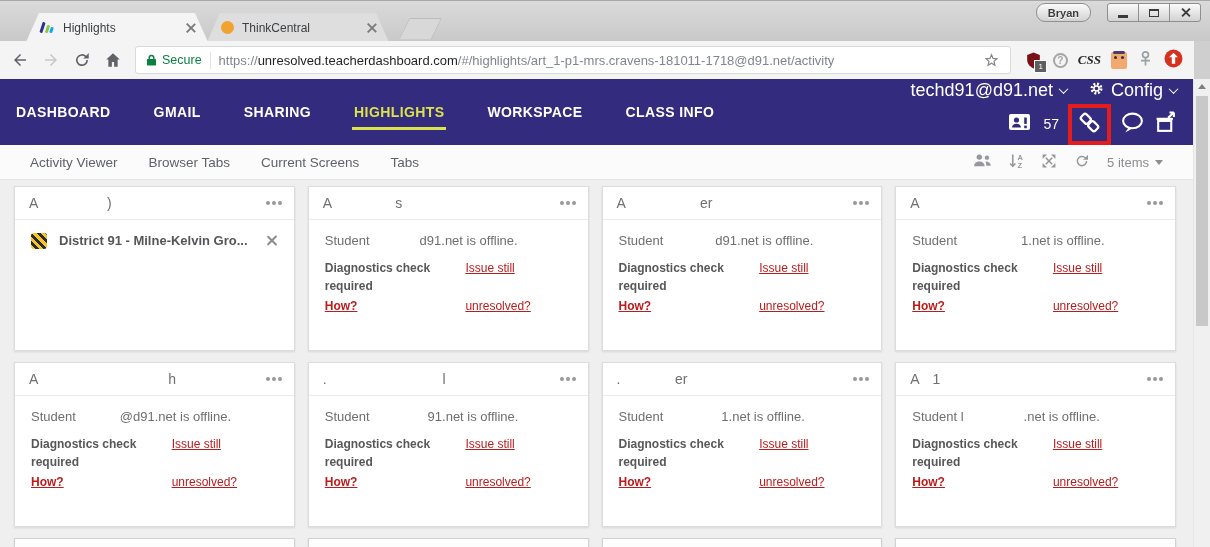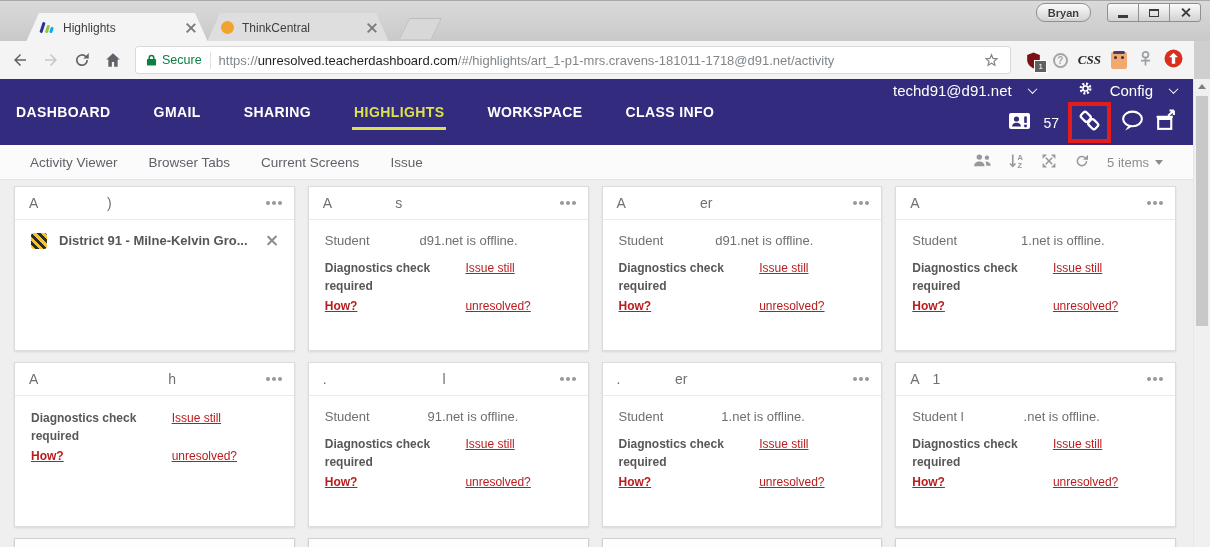--- a/index.html
+++ b/index.html
@@ -62,21 +62,21 @@
   .fan .f2{left:6px;top:1px;transform:rotate(-33deg);background:#ed1c24;}
   .fan .f3{left:11px;top:0;transform:rotate(-10deg);background:#f7941e;}
   .fan .f4{left:16px;top:0;transform:rotate(12deg);background:#8dc63f;}
   .fan .f5{left:21px;top:1px;transform:rotate(34deg);background:#00aeef;}
   .fan .f6{left:26px;top:4px;transform:rotate(56deg);background:#92278f;}
   .nav-menu { display:flex; gap:43px; font-size:14px; font-weight:bold; color:#fff; letter-spacing:.4px; }
   .nav-item { cursor:default; }
   .nav-item.active { color:#dce24b; position:relative; }
   .nav-item.active::after { content:""; position:absolute; left:-2px; right:-2px; bottom:-10px; height:3px; background:#dce24b; }
   .nav-right { margin-left:auto; display:flex; flex-direction:column; align-items:flex-end; gap:3px; color:#fff; }
-  .nav-right-top { display:flex; align-items:center; gap:17px; font-size:15px; }
+  .nav-right-top { display:flex; align-items:center; gap:7px; font-size:18px; }
   .chev { width:7px; height:7px; border-right:1.5px solid #fff; border-bottom:1.5px solid #fff; transform:rotate(45deg) translate(-1px,-1px); }
   .nav-icons { display:flex; align-items:center; gap:9px; }
   .alert-count { font-size:14px; }
   .redbox { border:4px solid #e41c1c; padding:2px 5px; display:flex; align-items:center; justify-content:center; }
 
   
   .subnav { position:absolute; top:145px; left:0; right:17px; height:35px; background:#fbfbfc; border-bottom:1px solid #e4e4e4; display:flex; align-items:center; padding:0 30px; gap:31px; font-size:13.5px; color:#5f6267; }
   .subnav-right { margin-left:auto; display:flex; align-items:center; gap:17px; }
   .items-dd { font-size:13px; color:#8a8c8f; display:flex; align-items:center; gap:6px; }
   .caret-grey { width:0; height:0; border-left:4px solid transparent; border-right:4px solid transparent; border-top:5px solid #8a8c8f; }
@@ -267,21 +267,21 @@
           </svg>
       </span>
     </div>
   </div>
 </div>
 
 <div class="subnav">
   <span>Activity Viewer</span>
   <span>Browser Tabs</span>
   <span>Current Screens</span>
-  <span>Issue</span>
+  <span>Tabs</span>
   <span class="subnav-right">
     <span>
       <svg width="19" height="15" viewBox="0 0 18 14" fill="#97989b">
           <circle cx="6" cy="3.8" r="2.6"></circle>
           <path d="M1 12.5c0-2.9 2.2-4.5 5-4.5s5 1.6 5 4.5z"></path>
           <circle cx="13.2" cy="4.3" r="2.1"></circle>
           <path d="M12 7.9c2.6 0 4.8 1.5 4.8 4.1h-4.1"></path>
         </svg>
     </span>
     <span>
@@ -396,20 +396,21 @@
 
   <div class="card">
     <div class="card-header">
       <span class="fragL">A</span>
       <span class="fragM" style="left: 55%;">h</span>
       <span class="dots"></span>
     </div>
     <div class="card-body">
 
       <div>
+        <div class="student-line"><span>Student</span><span class="gapbox" style="width: 44px;"></span><span>@d91.net is offline.</span></div>
         <div class="diag-grid">
           <span class="diag-label">Diagnostics check required</span>
           <span class="lnk">Issue still</span>
           <span class="lnk how">How?</span>
           <span class="lnk">unresolved?</span>
         </div>
       </div>
     </div>
   </div>
 

